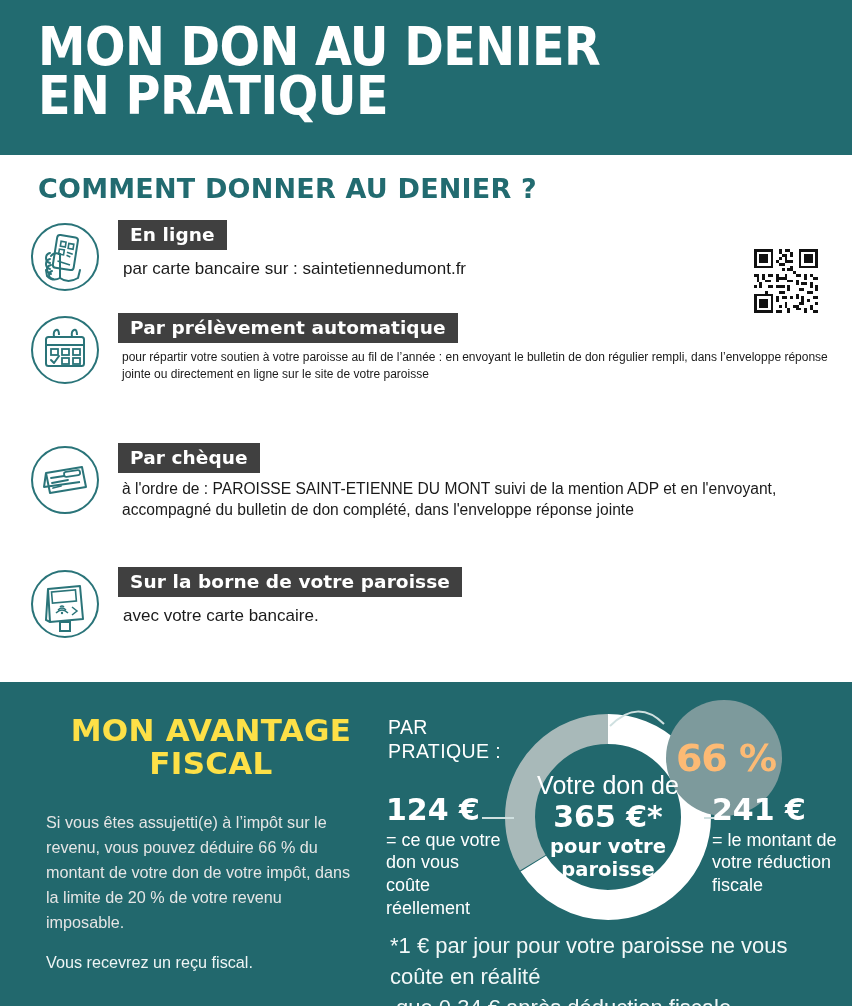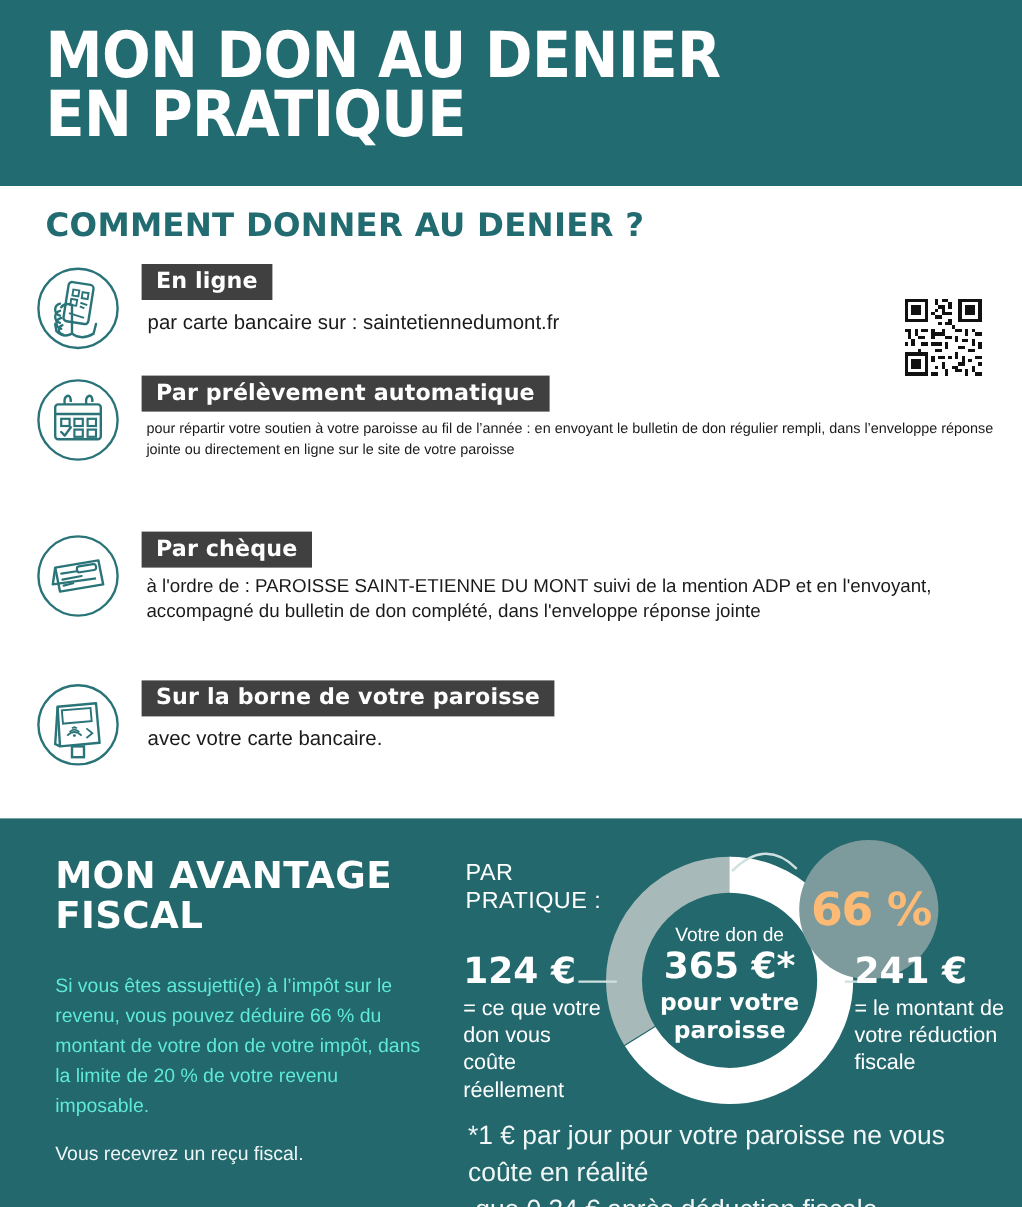--- a/index.html
+++ b/index.html
@@ -114,35 +114,36 @@
     position: absolute;
     left: 0; top: 682px;
     width: 852px; height: 324px;
     background: #22686d;
     overflow: hidden;
   }
   .ba-title {
     position: absolute;
     left: 46px; top: 32px;
     width: 330px;
-    color: #ffffff;
+    color: #fde047;
     font-size: 31px;
     font-weight: 900;
     line-height: 1.08;
     text-transform: uppercase;
     letter-spacing: 0.3px;
     font-family: "DejaVu Sans", sans-serif;
+    text-align: center;
   }
   .ba-title .l2 { display: block; }
 
   .ba-para {
     position: absolute;
     left: 46px; top: 128px;
     width: 312px;
-    color: #5eead4;
+    color: #e5e5e5;
     font-size: 16.2px;
     line-height: 1.55;
   }
   .ba-para2 {
     position: absolute;
     left: 46px; top: 268px;
     width: 312px;
     color: #eef5f5;
     font-size: 16.2px;
     line-height: 1.5;
@@ -170,21 +171,21 @@
     left: 100px; top: 10px;
   }
 
   .donut-center {
     position: absolute;
     left: 150px; top: 88px;
     width: 164px;
     text-align: center;
     color: #ffffff;
   }
-  .dc-l1 { font-size: 16px; line-height: 1.2; }
+  .dc-l1 { font-size: 25px; line-height: 1.2; }
   .dc-l2 { font-size: 30px; font-weight: 900; line-height: 1.16; font-family: "DejaVu Sans", sans-serif; }
   .dc-l3 { font-size: 19.5px; font-weight: 900; line-height: 1.2; font-family: "DejaVu Sans", sans-serif; }
 
   .badge66 {
     position: absolute;
     left: 290px; top: 18px;
     width: 116px; height: 116px;
     border-radius: 50%;
     background: #7d9a9c;
   }

